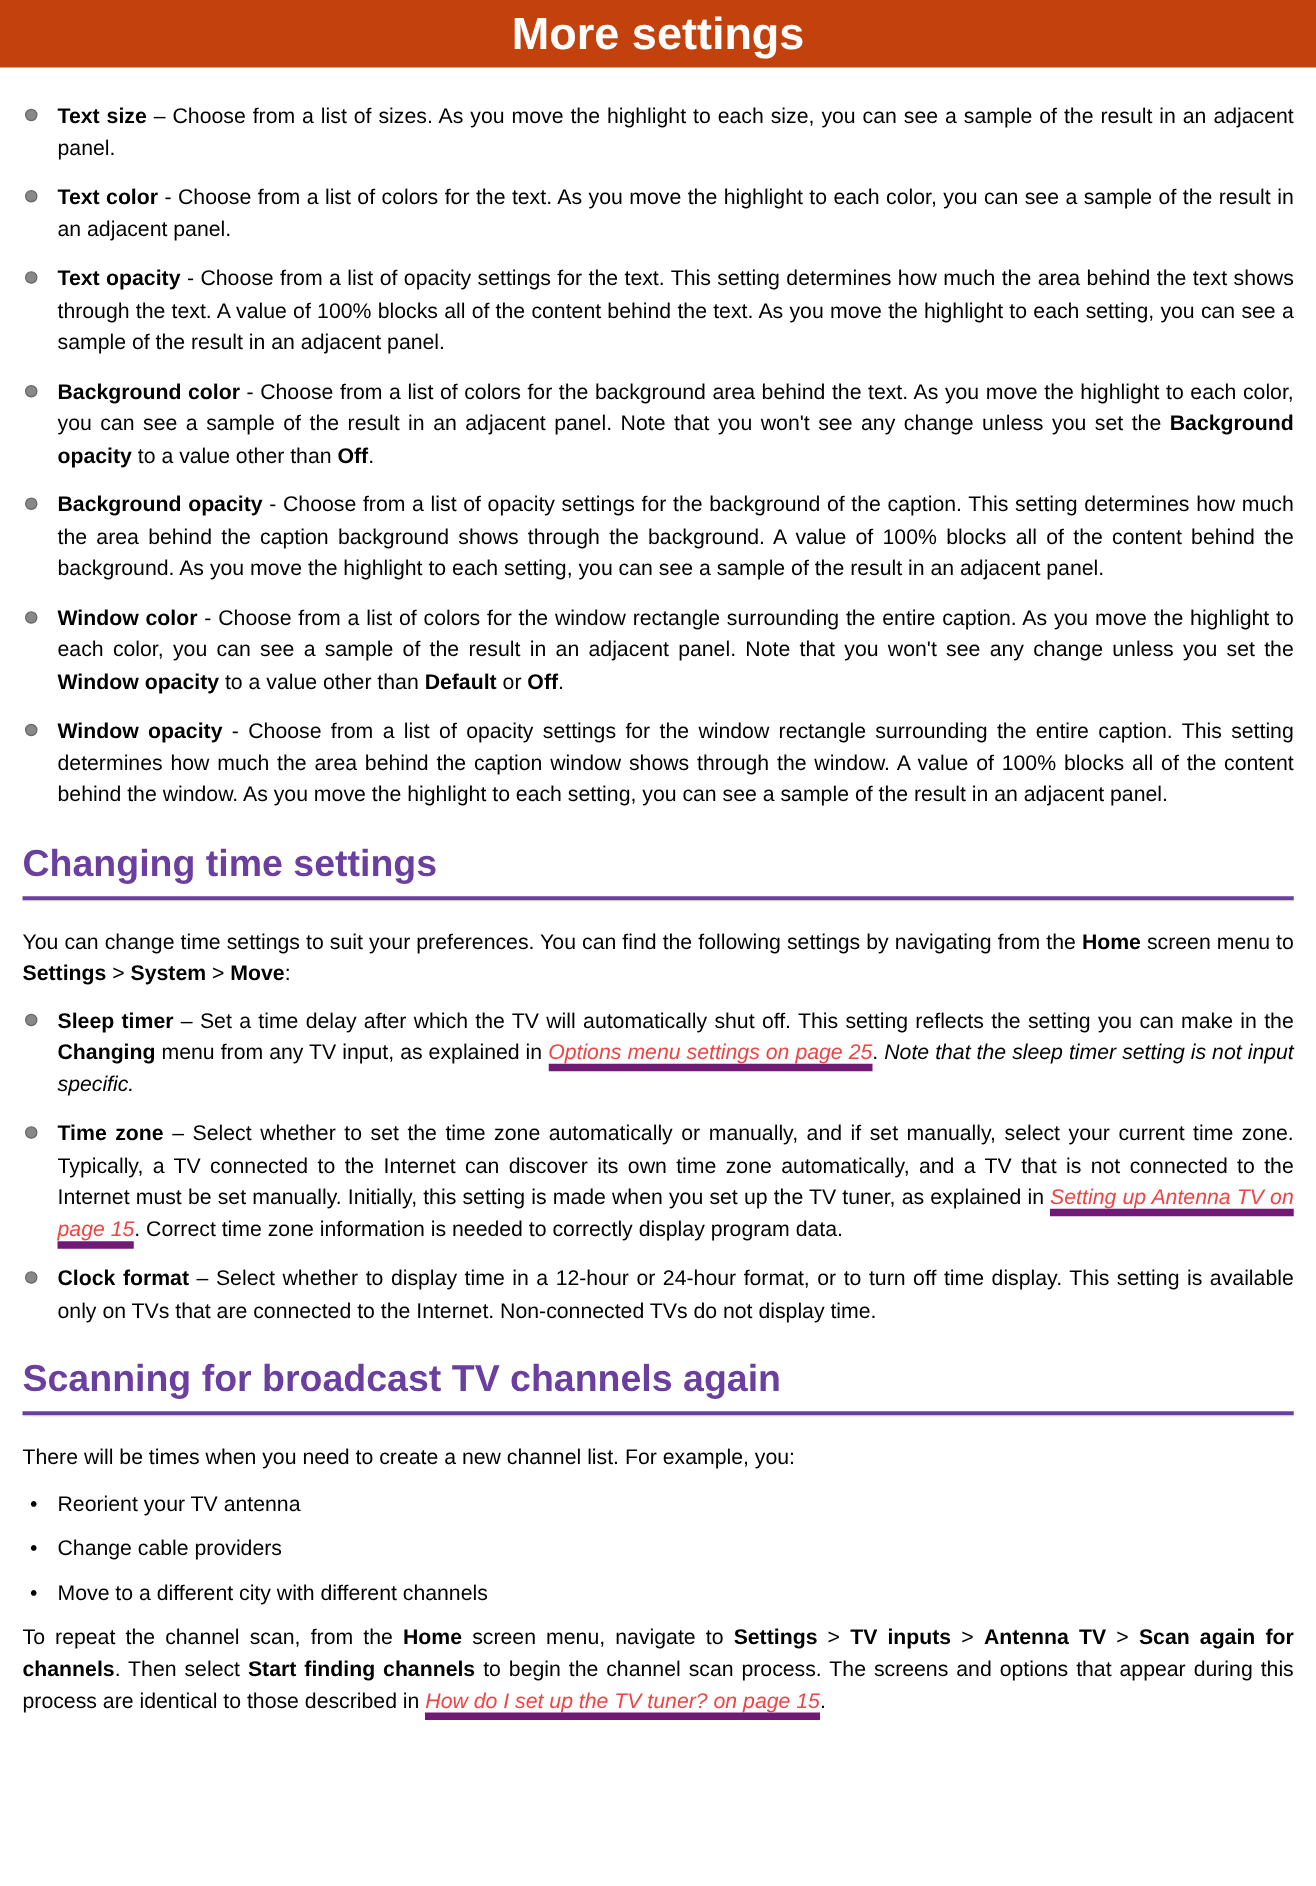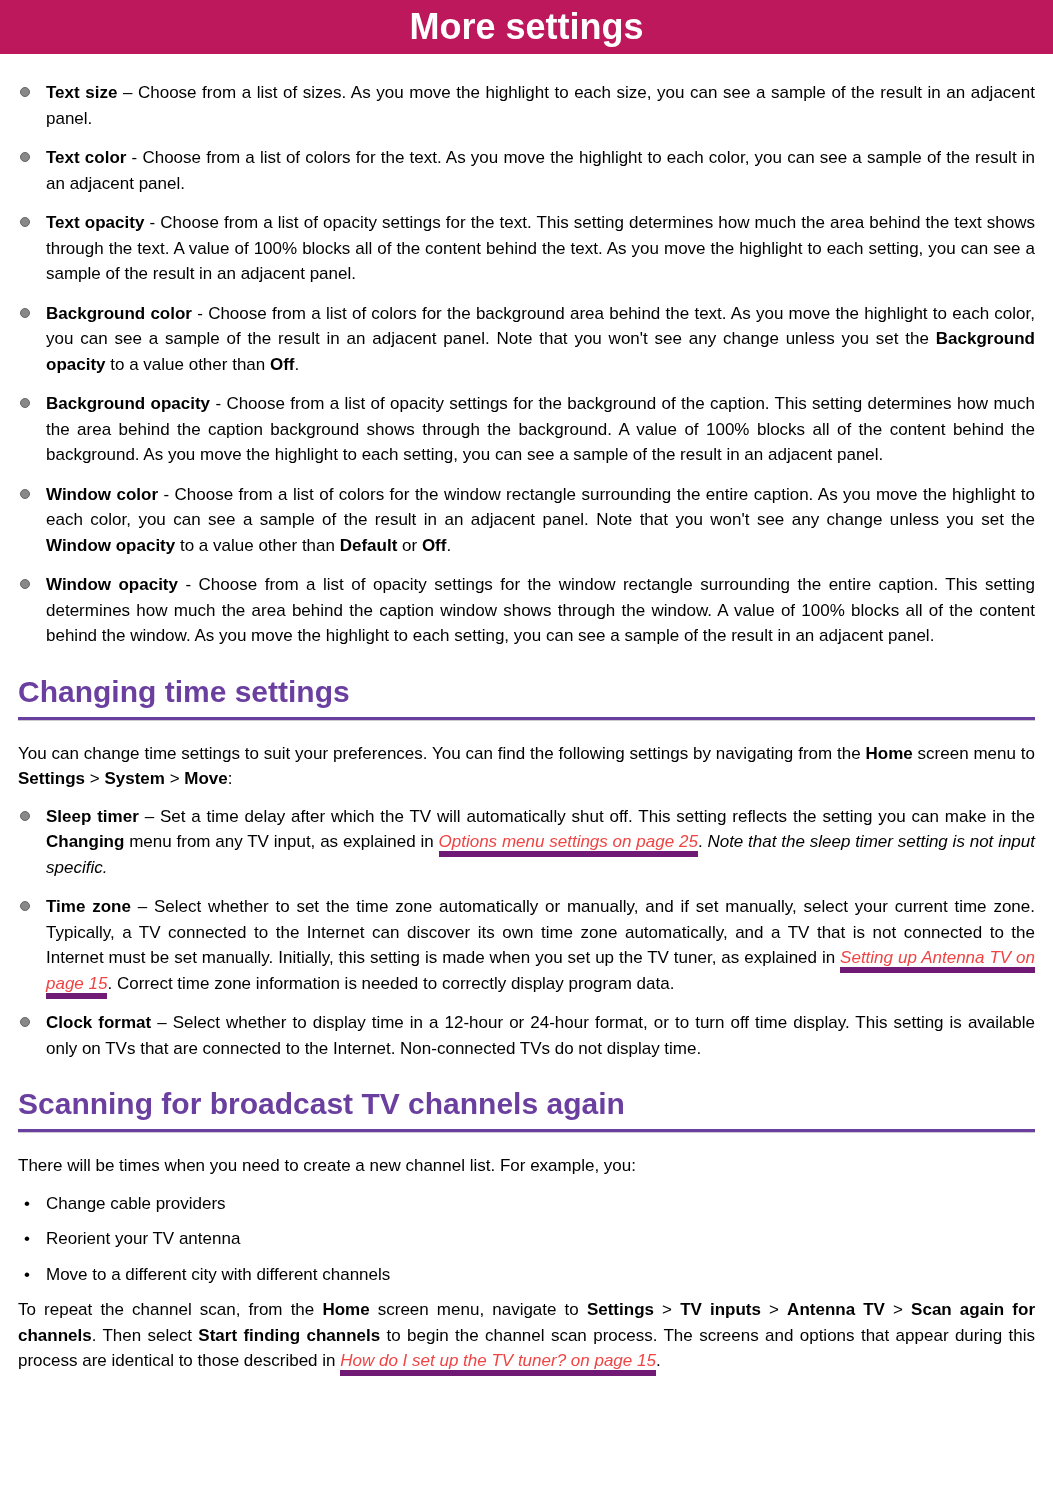--- a/index.html
+++ b/index.html
@@ -4,21 +4,21 @@
   <style>
     * { margin: 0; padding: 0; box-sizing: border-box; }
     body {
       font-family: Arial, Helvetica, sans-serif;
       background: #fff;
       width: 1053px;
       margin: 0 auto;
       color: #000;
     }
     .header-bar {
-      background: #be185d;
+      background: #c2410c;
       color: #fff;
       font-size: 36px;
       font-weight: bold;
       text-align: center;
       padding: 6px 0;
       margin-bottom: 26px;
     }
     .content {
       padding: 0 18px 120px 18px;
     }
@@ -145,22 +145,22 @@
       <strong>Clock format</strong><span> – </span><span>Select whether to display time in a 12-hour or 24-hour format, or to turn off time display. This setting is available only on TVs that are connected to the Internet. Non-connected TVs do not display time.</span>
     </li>
   </ul>
 
   <h2 class="section-heading">Scanning for broadcast TV channels again</h2>
   <hr class="heading-rule">
 
   <p class="body">There will be times when you need to create a new channel list. For example, you:</p>
 
   <ul class="plain">
+    <li>Reorient your TV antenna</li>
     <li>Change cable providers</li>
-    <li>Reorient your TV antenna</li>
     <li>Move to a different city with different channels</li>
   </ul>
 
 
   <p class="body">
     <span>To repeat the channel scan, from the </span><strong>Home</strong><span> screen menu, navigate to </span><strong>Settings</strong><span> &gt; </span><strong>TV inputs</strong><span> &gt; </span><strong>Antenna TV</strong><span> &gt; </span><strong>Scan again for channels</strong><span>. Then select </span><strong>Start finding channels</strong><span> to begin the channel scan process. The screens and options that appear during this process are identical to those described in </span><a class="link">How do I set up the TV tuner? on page 15</a><span>.</span>
   </p>
 
 </div>
 

